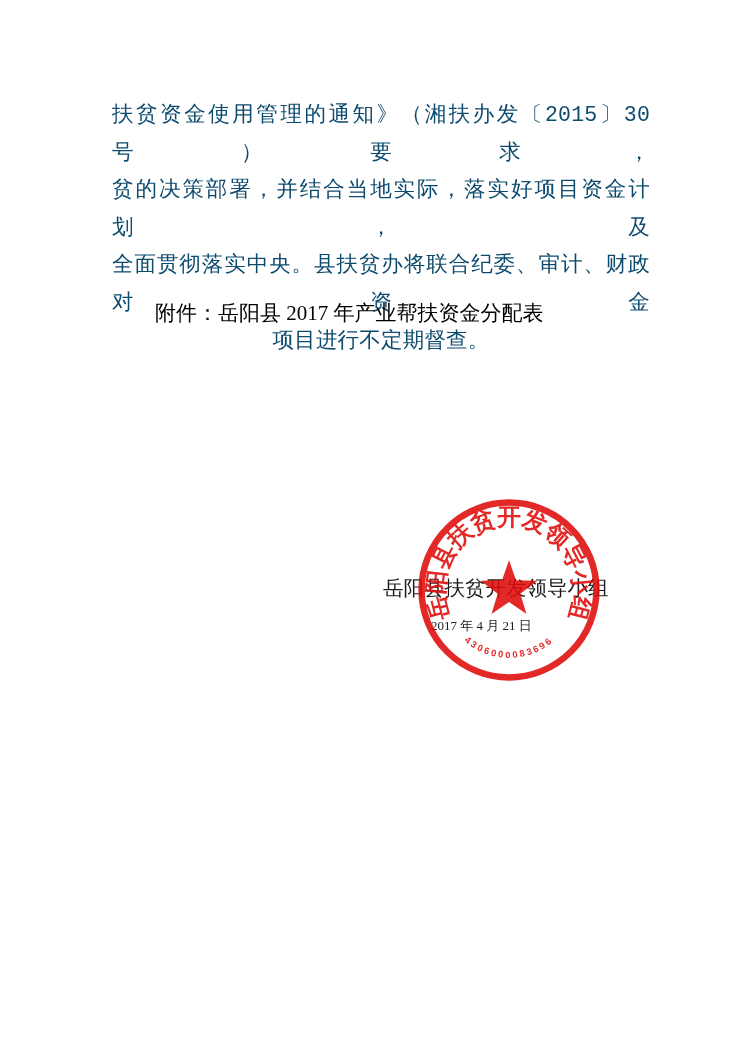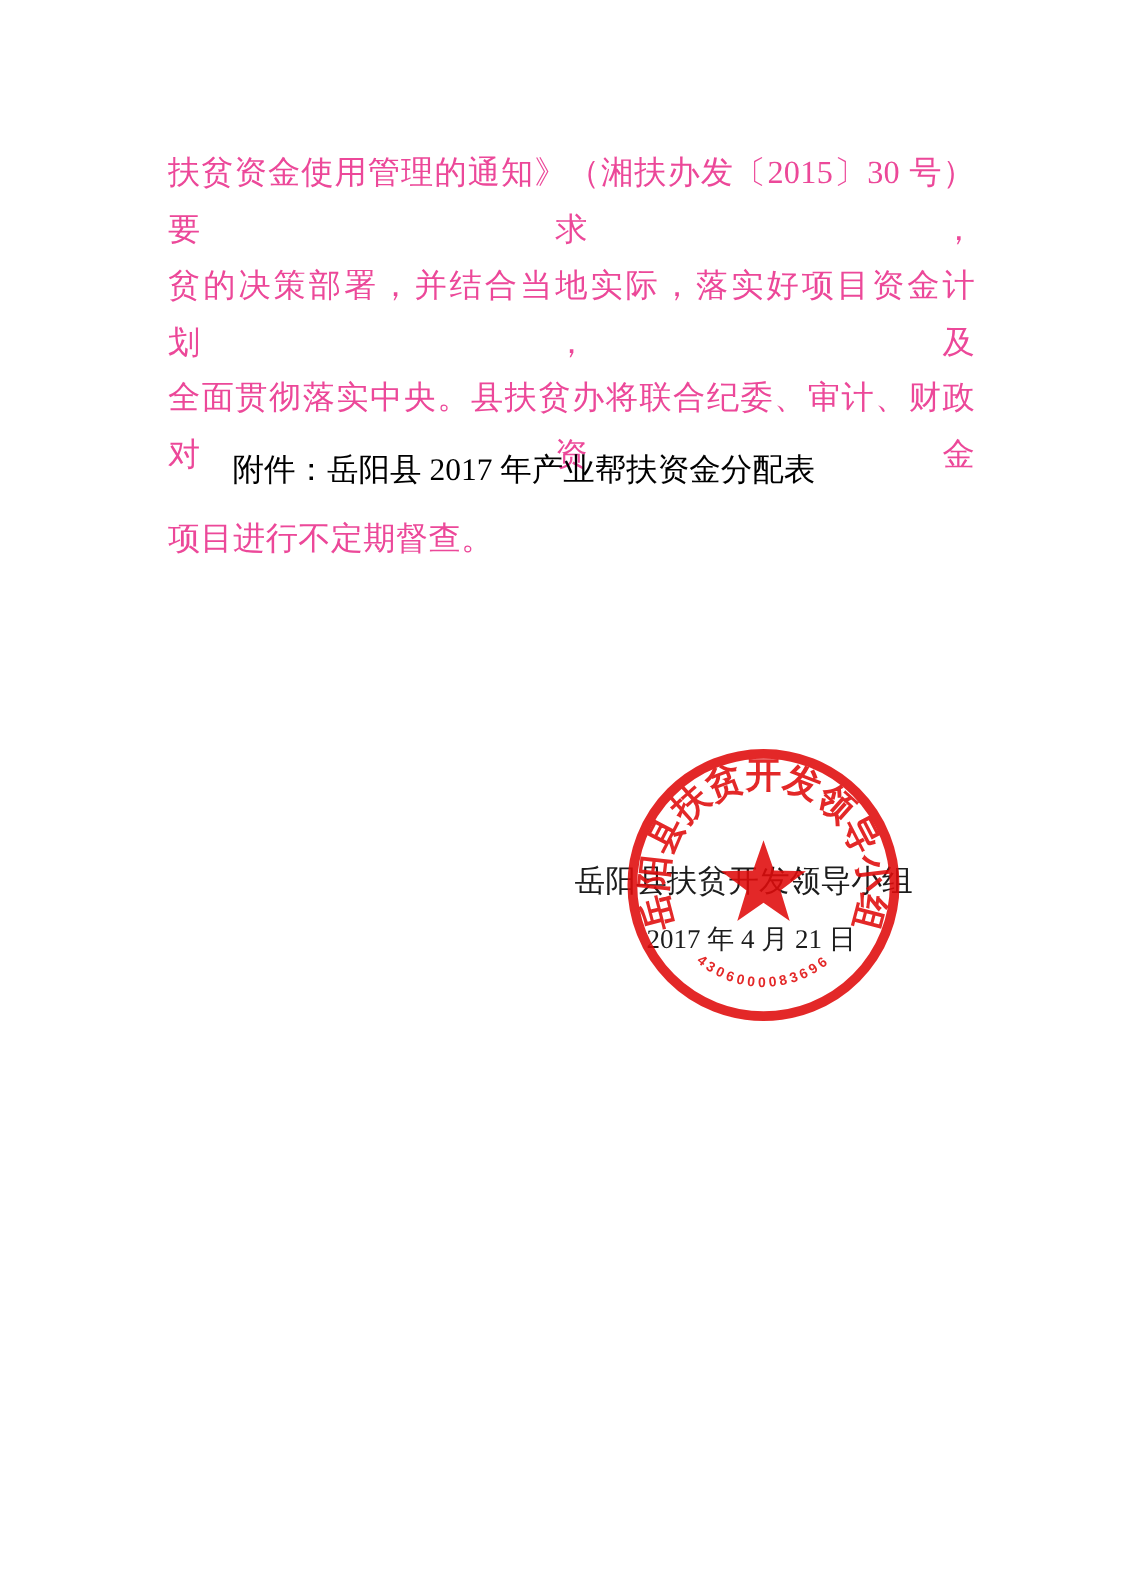--- a/index.html
+++ b/index.html
@@ -6,27 +6,28 @@
   body {
     width: 750px; height: 1060px;
     background: #ffffff;
     position: relative;
     font-family: "Liberation Serif", "DejaVu Serif", serif;
     overflow: hidden;
   }
   .para {
     position: absolute;
     left: 112px; top: 97px; width: 538px;
-    color: #ec4899;
+    color: #0c4a6e;
     font-size: 21.5px;
     line-height: 37.6px;
     letter-spacing: 0.2px;
+    font-family: Liberation Mono, monospace;
   }
   .para .jline { text-align: justify; text-align-last: justify; }
-  .para .lastline { text-align: left; text-align-last: auto; margin-top: 18px; }
+  .para .lastline { text-align: center; text-align-last: auto; }
   .attachment {
     position: absolute;
     left: 155px; top: 299px;
     color: #000000;
     font-size: 21px;
     line-height: 28px;
     white-space: nowrap;
   }
   .sig-org {
     position: absolute;
@@ -34,21 +35,21 @@
     color: #1c1c1c;
     font-size: 20.5px;
     line-height: 26px;
     white-space: nowrap;
     z-index: 1;
   }
   .sig-date {
     position: absolute;
     left: 431px; top: 613px;
     color: #1c1c1c;
-    font-size: 18px;
+    font-size: 13px;
     line-height: 26px;
     white-space: nowrap;
     z-index: 1;
   }
   .seal {
     position: absolute;
     left: 416px; top: 497px;
     width: 186px; height: 186px;
     opacity: 0.88;
     z-index: 2;

